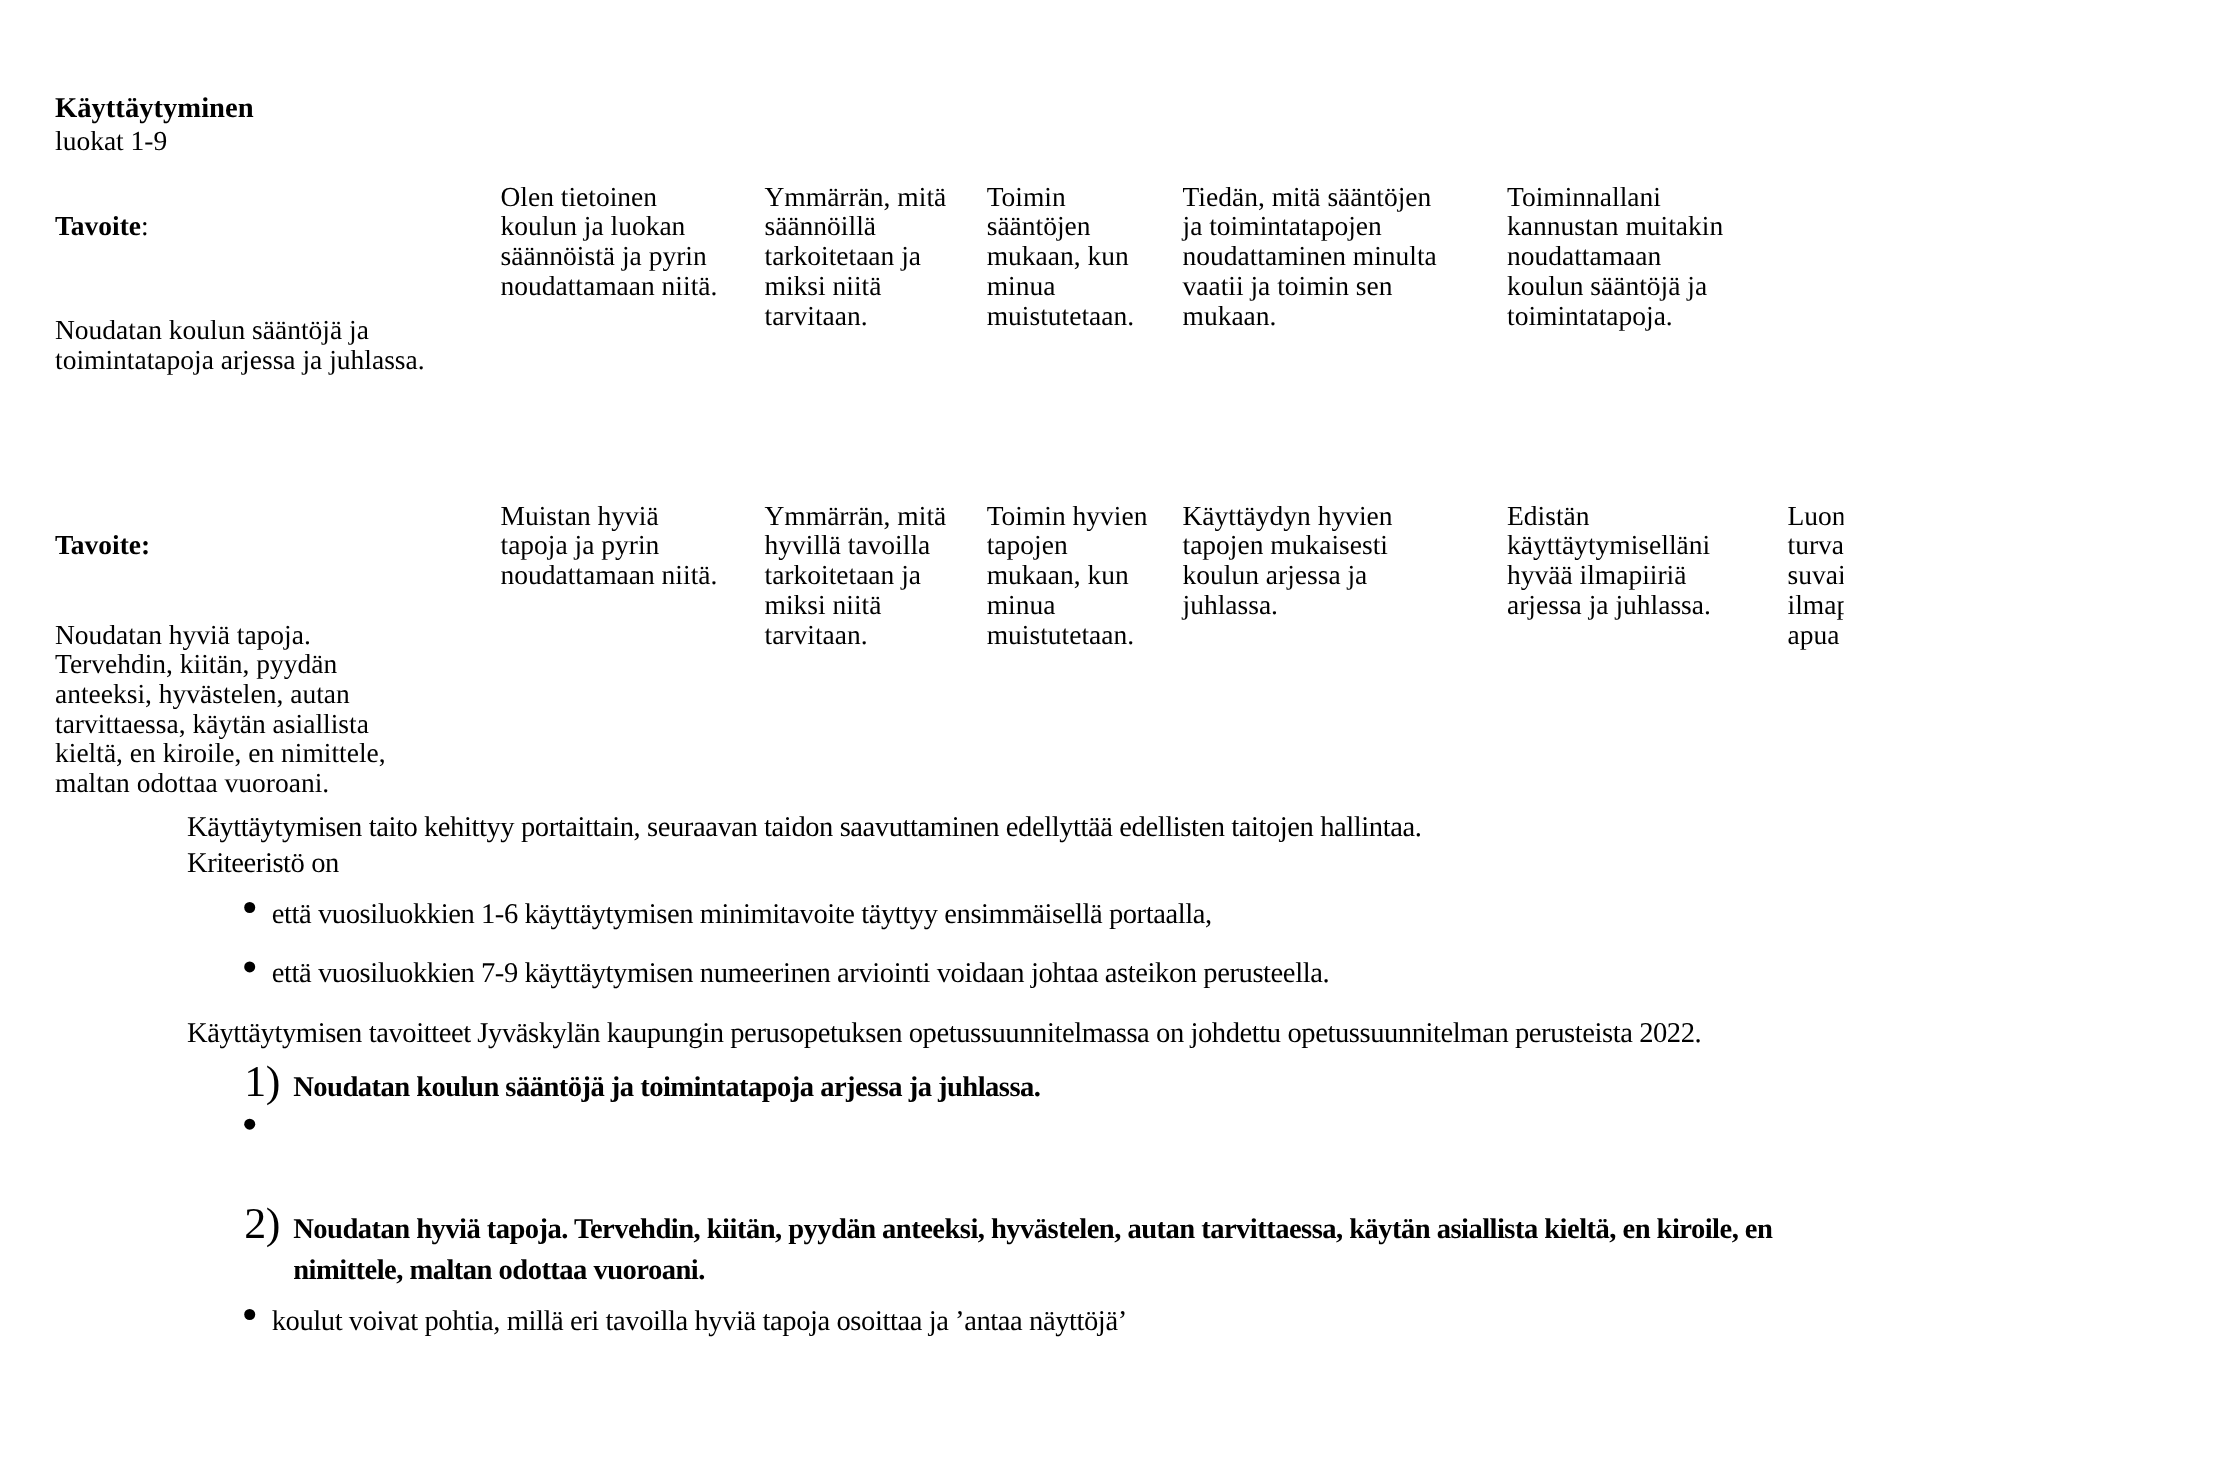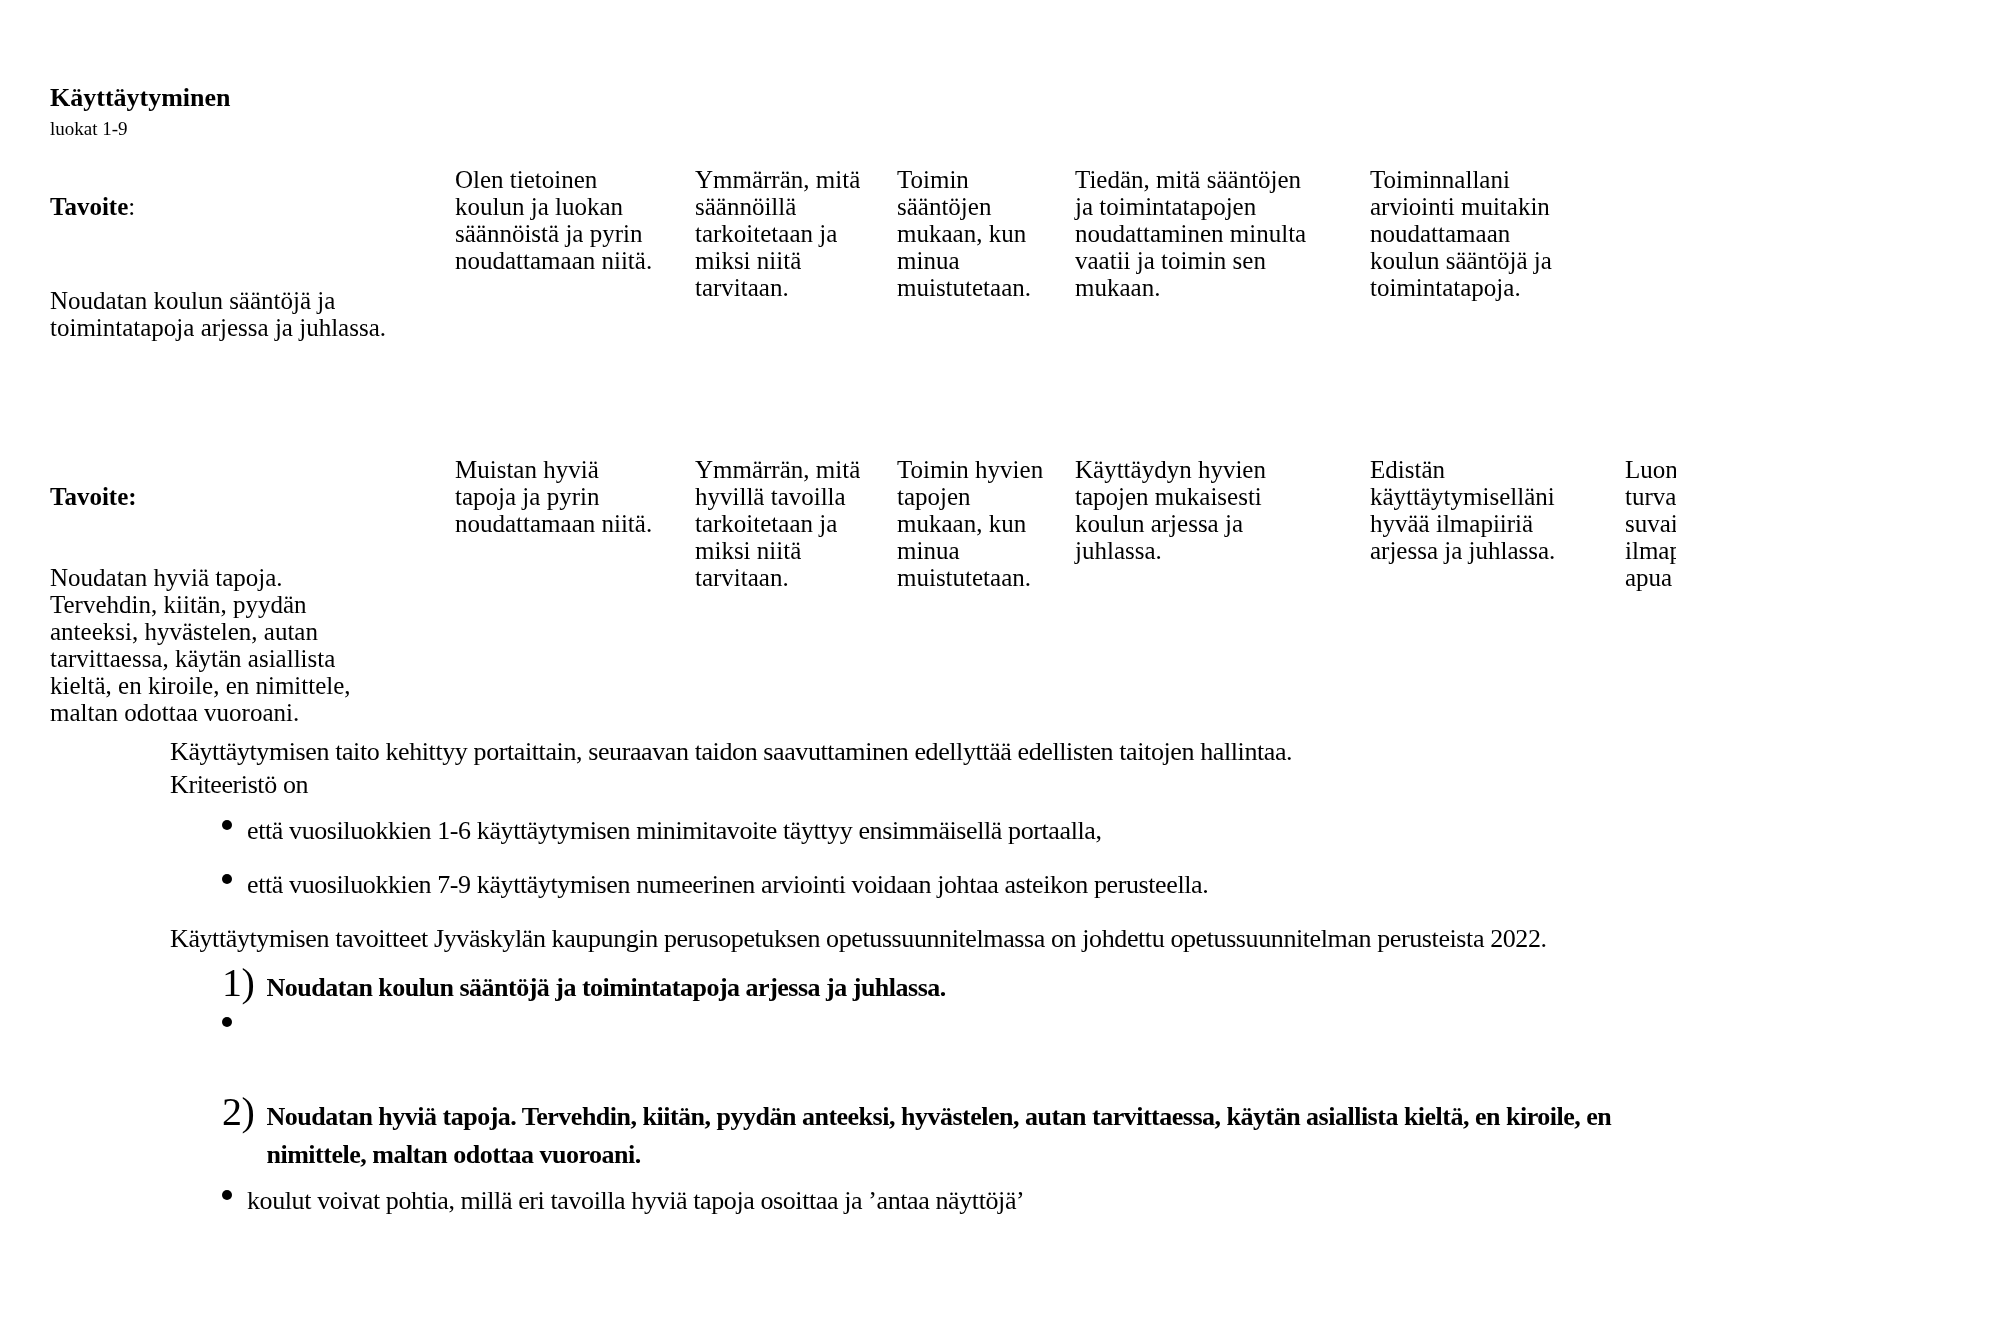--- a/index.html
+++ b/index.html
@@ -22,21 +22,21 @@
     position: absolute;
     left: 50px;
     top: 82px;
   }
   .doc-title {
     font-size: 26px;
     font-weight: bold;
     line-height: 31px;
   }
   .doc-subtitle {
-    font-size: 19px;
+    font-size: 25px;
     line-height: 31px;
   }
 
   
   .rubric {
     position: absolute;
     left: 50px;
     top: 166px;
     width: 1880px;
     font-size: 25px;
@@ -139,21 +139,21 @@
 sääntöjen
 mukaan, kun
 minua
 muistutetaan.</div>
       <div class="cell">Tiedän, mitä sääntöjen
 ja toimintatapojen
 noudattaminen minulta
 vaatii ja toimin sen
 mukaan.</div>
       <div class="cell">Toiminnallani
-arviointi muitakin
+kannustan muitakin
 noudattamaan
 koulun sääntöjä ja
 toimintatapoja.</div>
     </div>
 
     <div class="trow second">
       <div class="cell">
         <div><span class="lbl-b">Tavoite</span><span class="lbl-b">:</span></div>
         <div class="goal-r2">Noudatan hyviä tapoja.
 Tervehdin, kiitän, pyydän

